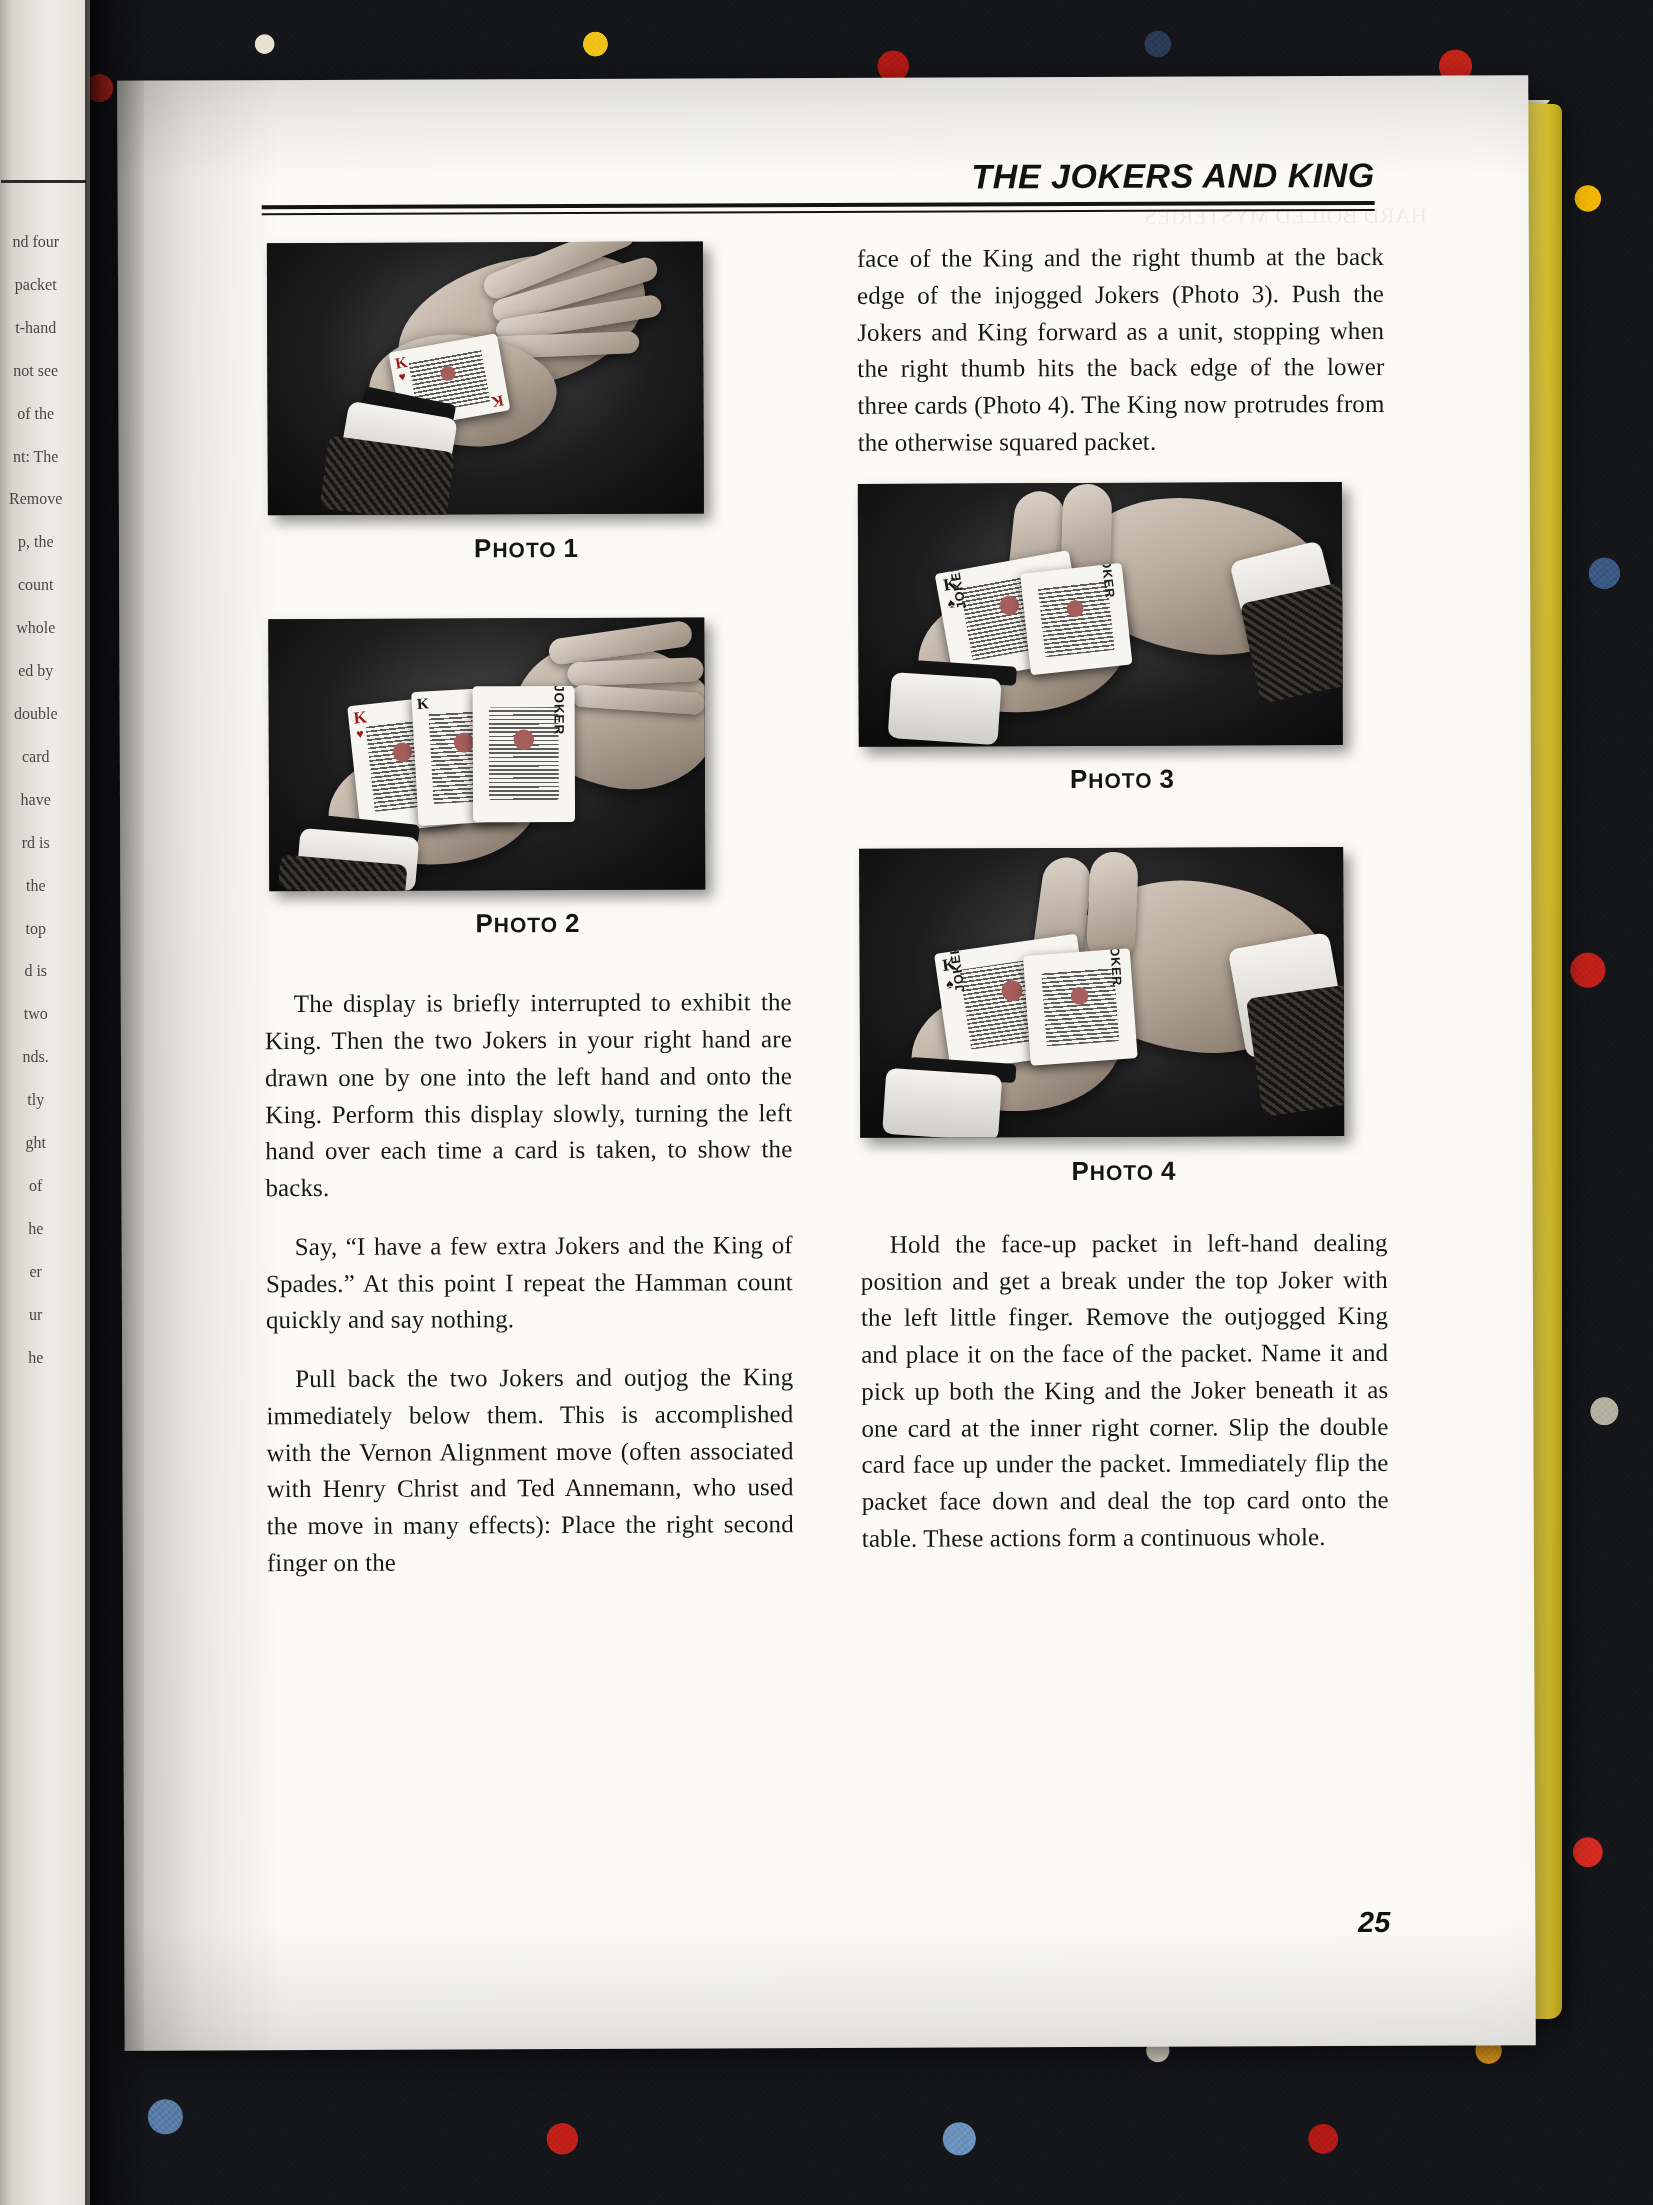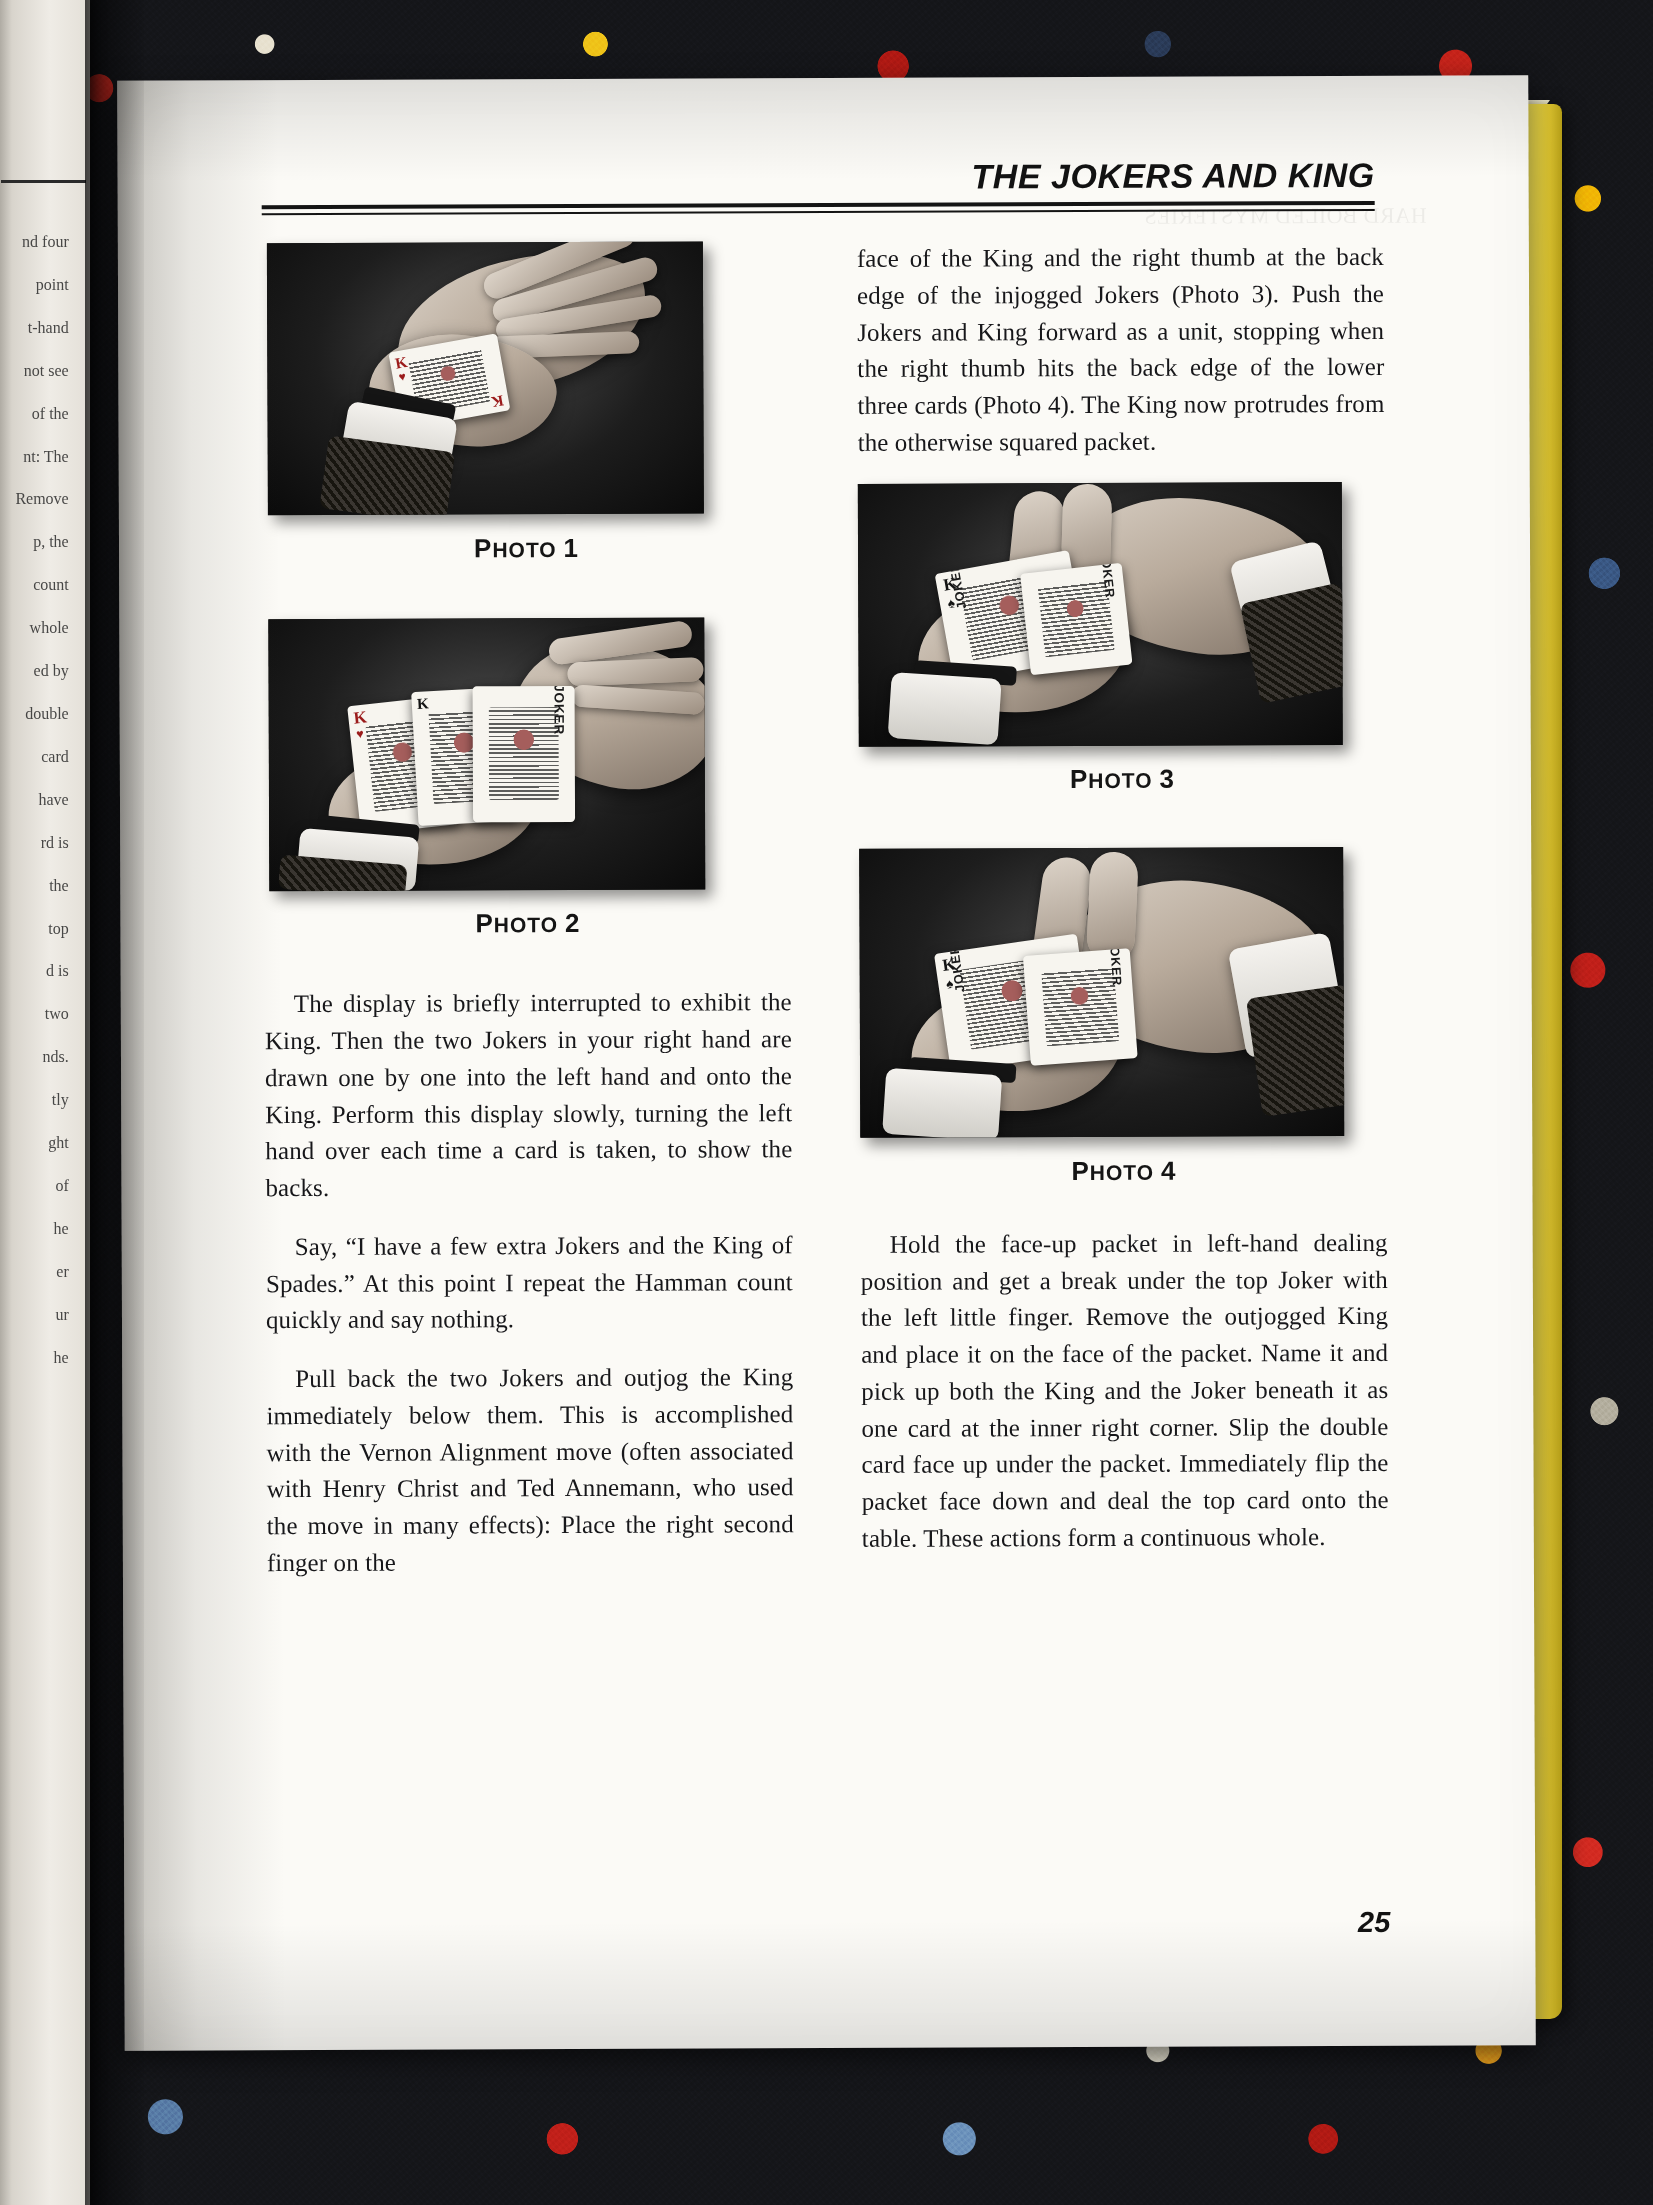--- a/index.html
+++ b/index.html
@@ -81,21 +81,21 @@
     top: 229px;
     width: 82px;
     color: #2b2b2b;
     font-size: 16px;
     line-height: 1.62;
     text-align: right;
     font-family: "Liberation Serif", serif;
     filter: blur(0.6px);
     opacity: 0.85;
   }
-  .left-page-inner p { margin: 0 16px 17px 0; }
+  .left-page-inner p { margin: 0 16px 17px 0; text-align: center; }
   .left-rule {
     position: absolute;
     right: 3.4px;
     top: 180px;
     width: 85px;
     height: 2.5px;
     background: #2a2a2a;
     filter: blur(0.5px);
   }
 
@@ -339,21 +339,21 @@
 </head>
 <body>
 
 <div class="rug"></div>
 <div class="rug-noise"></div>
 
 <div class="left-page">
   <div class="left-rule"></div>
   <div class="left-page-inner">
     <p>nd four</p>
-    <p>point</p>
+    <p>packet</p>
     <p>t-hand</p>
     <p>not see</p>
     <p>of the</p>
     <p>nt: The</p>
     <p>Remove</p>
     <p>p, the</p>
     <p>count</p>
     <p>whole</p>
     <p>ed by</p>
     <p>double</p>

